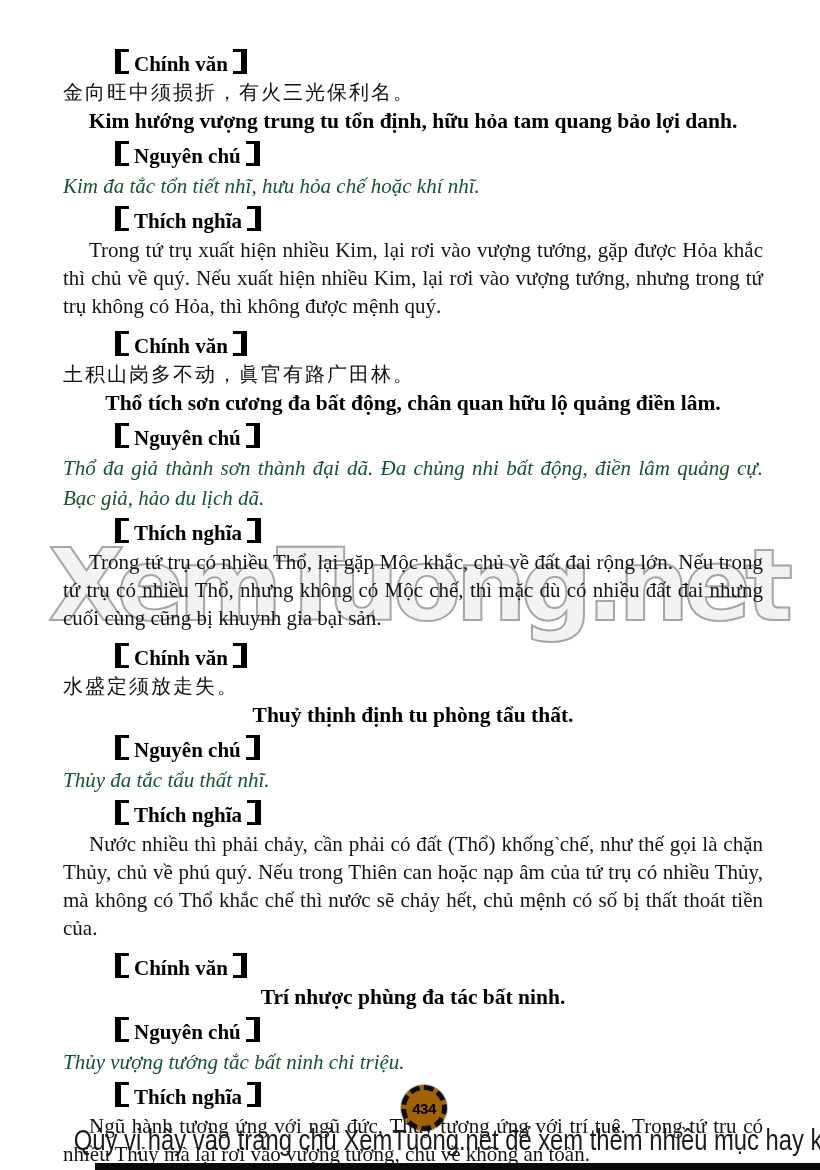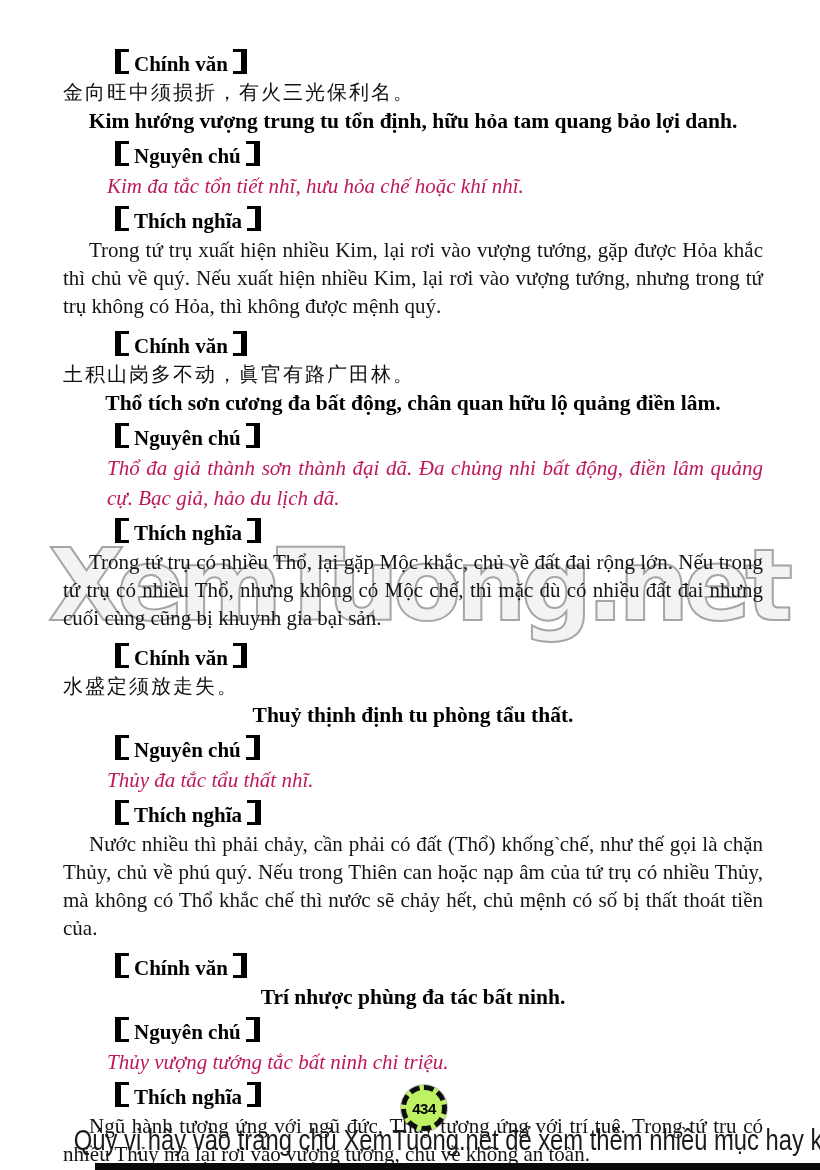--- a/index.html
+++ b/index.html
@@ -13,39 +13,39 @@
   .heading { font-weight:bold; font-size:21px; line-height:26px; margin:2px 0 2px 25px; color:#000; white-space:nowrap;padding-left:27px; }
   .sec2plus .heading.first { margin-top:8px; }
 
   
   .blk { display:inline-block; width:8px; height:19px; position:relative; top:3px; }
   .blk.l { border-left:6px solid #000; border-top:3px solid #000; border-bottom:3px solid #000; margin-right:5px; }
   .blk.r { border-right:6px solid #000; border-top:3px solid #000; border-bottom:3px solid #000; margin-left:5px; }
 
   .cn-line { font-family:"DejaVu Sans", sans-serif; font-size:20px; line-height:27px; text-align:left; letter-spacing:2px; color:#111; }
   .translit { font-weight:bold; font-size:21.5px; line-height:28px; text-align:center; margin:1px 0 3px 0; color:#000; }
-  .note { font-style:italic; font-size:21px; line-height:30px; text-align:justify; color:#be185d;margin-left:44px; }
+  .note { font-style:italic; font-size:21px; line-height:30px; text-align:justify; color:#14532d; }
   .explain { font-size:21px; line-height:28px; text-align:justify; text-indent:26px; color:#141414; }
 
   .watermark {
     position:absolute; left:48px; top:530px; width:724px; z-index:1;
     font-family:"DejaVu Sans", sans-serif; font-weight:bold;
     font-size:100px; line-height:112px; letter-spacing:-6px; white-space:nowrap;
     text-align:center; color:rgba(249,249,249,0.92);
     -webkit-text-stroke:2px #a6a6a6;
     text-shadow: 0 0 1px #b5b5b5;
     pointer-events:none;
   }
 
   .stray-mark { position:absolute; left:554px; top:834px; z-index:2; font-size:20px; color:#222; }
 
   .page-badge {
     position:absolute; left:401px; top:1085px; z-index:3;
     width:36px; height:36px; border-radius:50%;
-    border:5px dashed #0d0d0d; background:#bef264;
+    border:5px dashed #0d0d0d; background:#a16207;
     display:flex; align-items:center; justify-content:center;
     box-shadow:0 0 0 1px rgba(0,0,0,0.25);
   }
   .page-badge .num { font-family:"Liberation Sans", sans-serif; font-weight:bold; font-size:15px; color:#000; letter-spacing:-0.5px; }
 
   .footer-note {
     position:absolute; left:0; right:0; top:1123px; z-index:2;
     text-align:center; white-space:nowrap;
     font-family:"Liberation Sans", sans-serif; font-size:29px; line-height:34px;
     color:#1b1b1b; transform:scaleX(0.82); transform-origin:50% 50%;

